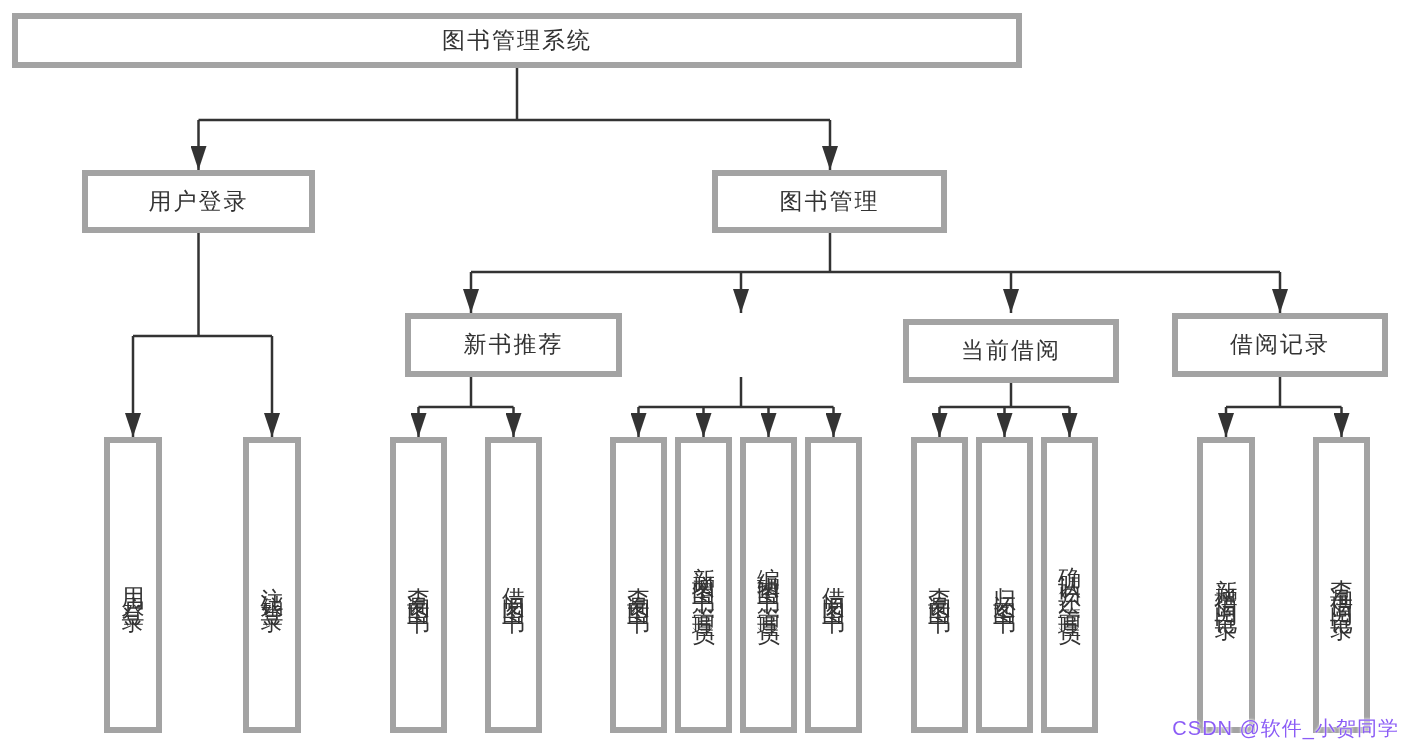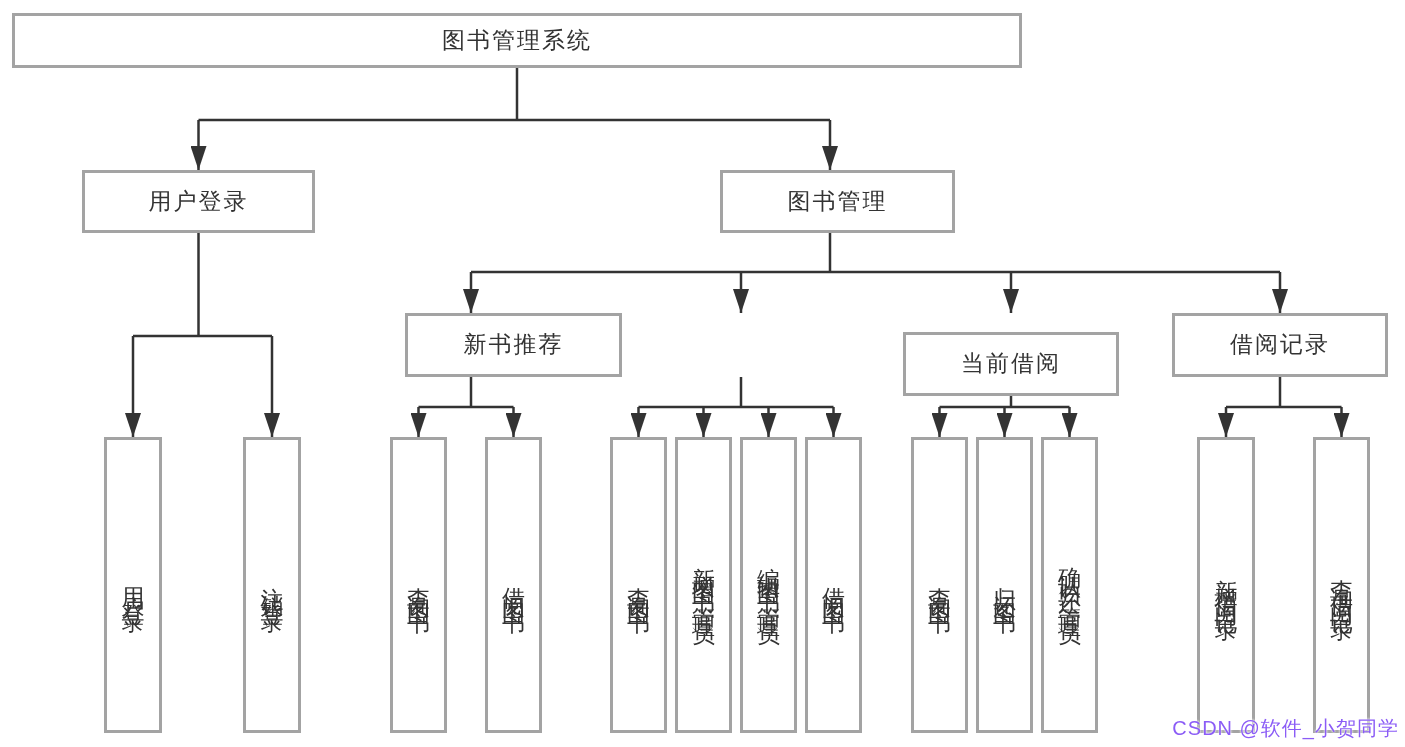--- a/index.html
+++ b/index.html
@@ -5,21 +5,21 @@
   html,body { margin:0; padding:0; background:#ffffff; }
   .stage {
     position:relative; width:1405px; height:747px;
     background:#ffffff; overflow:hidden;
     font-family:"Liberation Sans", sans-serif;
     color:#333333;
   }
   .wires { position:absolute; left:0; top:0; width:1405px; height:747px; }
   .node {
     position:absolute; box-sizing:border-box;
-    border:3px solid #a3a3a3; background:#ffffff;
+    border:6px solid #a3a3a3; background:#ffffff;
     display:flex; align-items:center; justify-content:center;
     font-size:23px; letter-spacing:2px; line-height:1.2;
     white-space:nowrap;
   }
   .vnode {
     writing-mode:vertical-rl;
     font-size:23px; letter-spacing:8px; line-height:1;
     white-space:normal;
   }
   .watermark {
@@ -81,24 +81,24 @@
       <path d="M1280,377 V407"></path>
       <path d="M1226,407 H1341.5"></path>
       <path d="M1226,407 V437" marker-end="url(#arw)"></path>
       <path d="M1341.5,407 V437" marker-end="url(#arw)"></path>
     </g>
   </svg>
 
   <div class="node" style="left:12px; top:13px; width:1010px; height:55px;">图书管理系统</div>
 
   <div class="node" style="left:82px; top:170px; width:233px; height:63px;">用户登录</div>
-  <div class="node" style="left:712px; top:170px; width:235px; height:63px;margin-left:8px;">图书管理</div>
+  <div class="node" style="left:712px; top:170px; width:235px; height:63px;">图书管理</div>
 
   <div class="node" style="left:372px; top:313px; width:217px; height:64px;margin-left:33px;">新书推荐</div>
-  <div class="node" style="left:903px; top:332px; width:216px; height:64px;">当前借阅</div>
+  <div class="node" style="left:903px; top:319px; width:216px; height:64px;">当前借阅</div>
   <div class="node" style="left:1172px; top:313px; width:216px; height:64px;">借阅记录</div>
 
   <div class="node vnode" style="left:104px; top:437px; width:58px; height:296px;">用户登录</div>
   <div class="node vnode" style="left:243px; top:437px; width:58px; height:296px;">注销登录</div>
 
   <div class="node vnode" style="left:390px; top:437px; width:57px; height:296px;">查询图书</div>
   <div class="node vnode" style="left:485px; top:437px; width:57px; height:296px;">借阅图书</div>
 
   <div class="node vnode" style="left:610px; top:437px; width:57px; height:296px;">查询图书</div>
   <div class="node vnode" style="left:675px; top:437px; width:57px; height:296px;">新增图书（管理员）</div>

